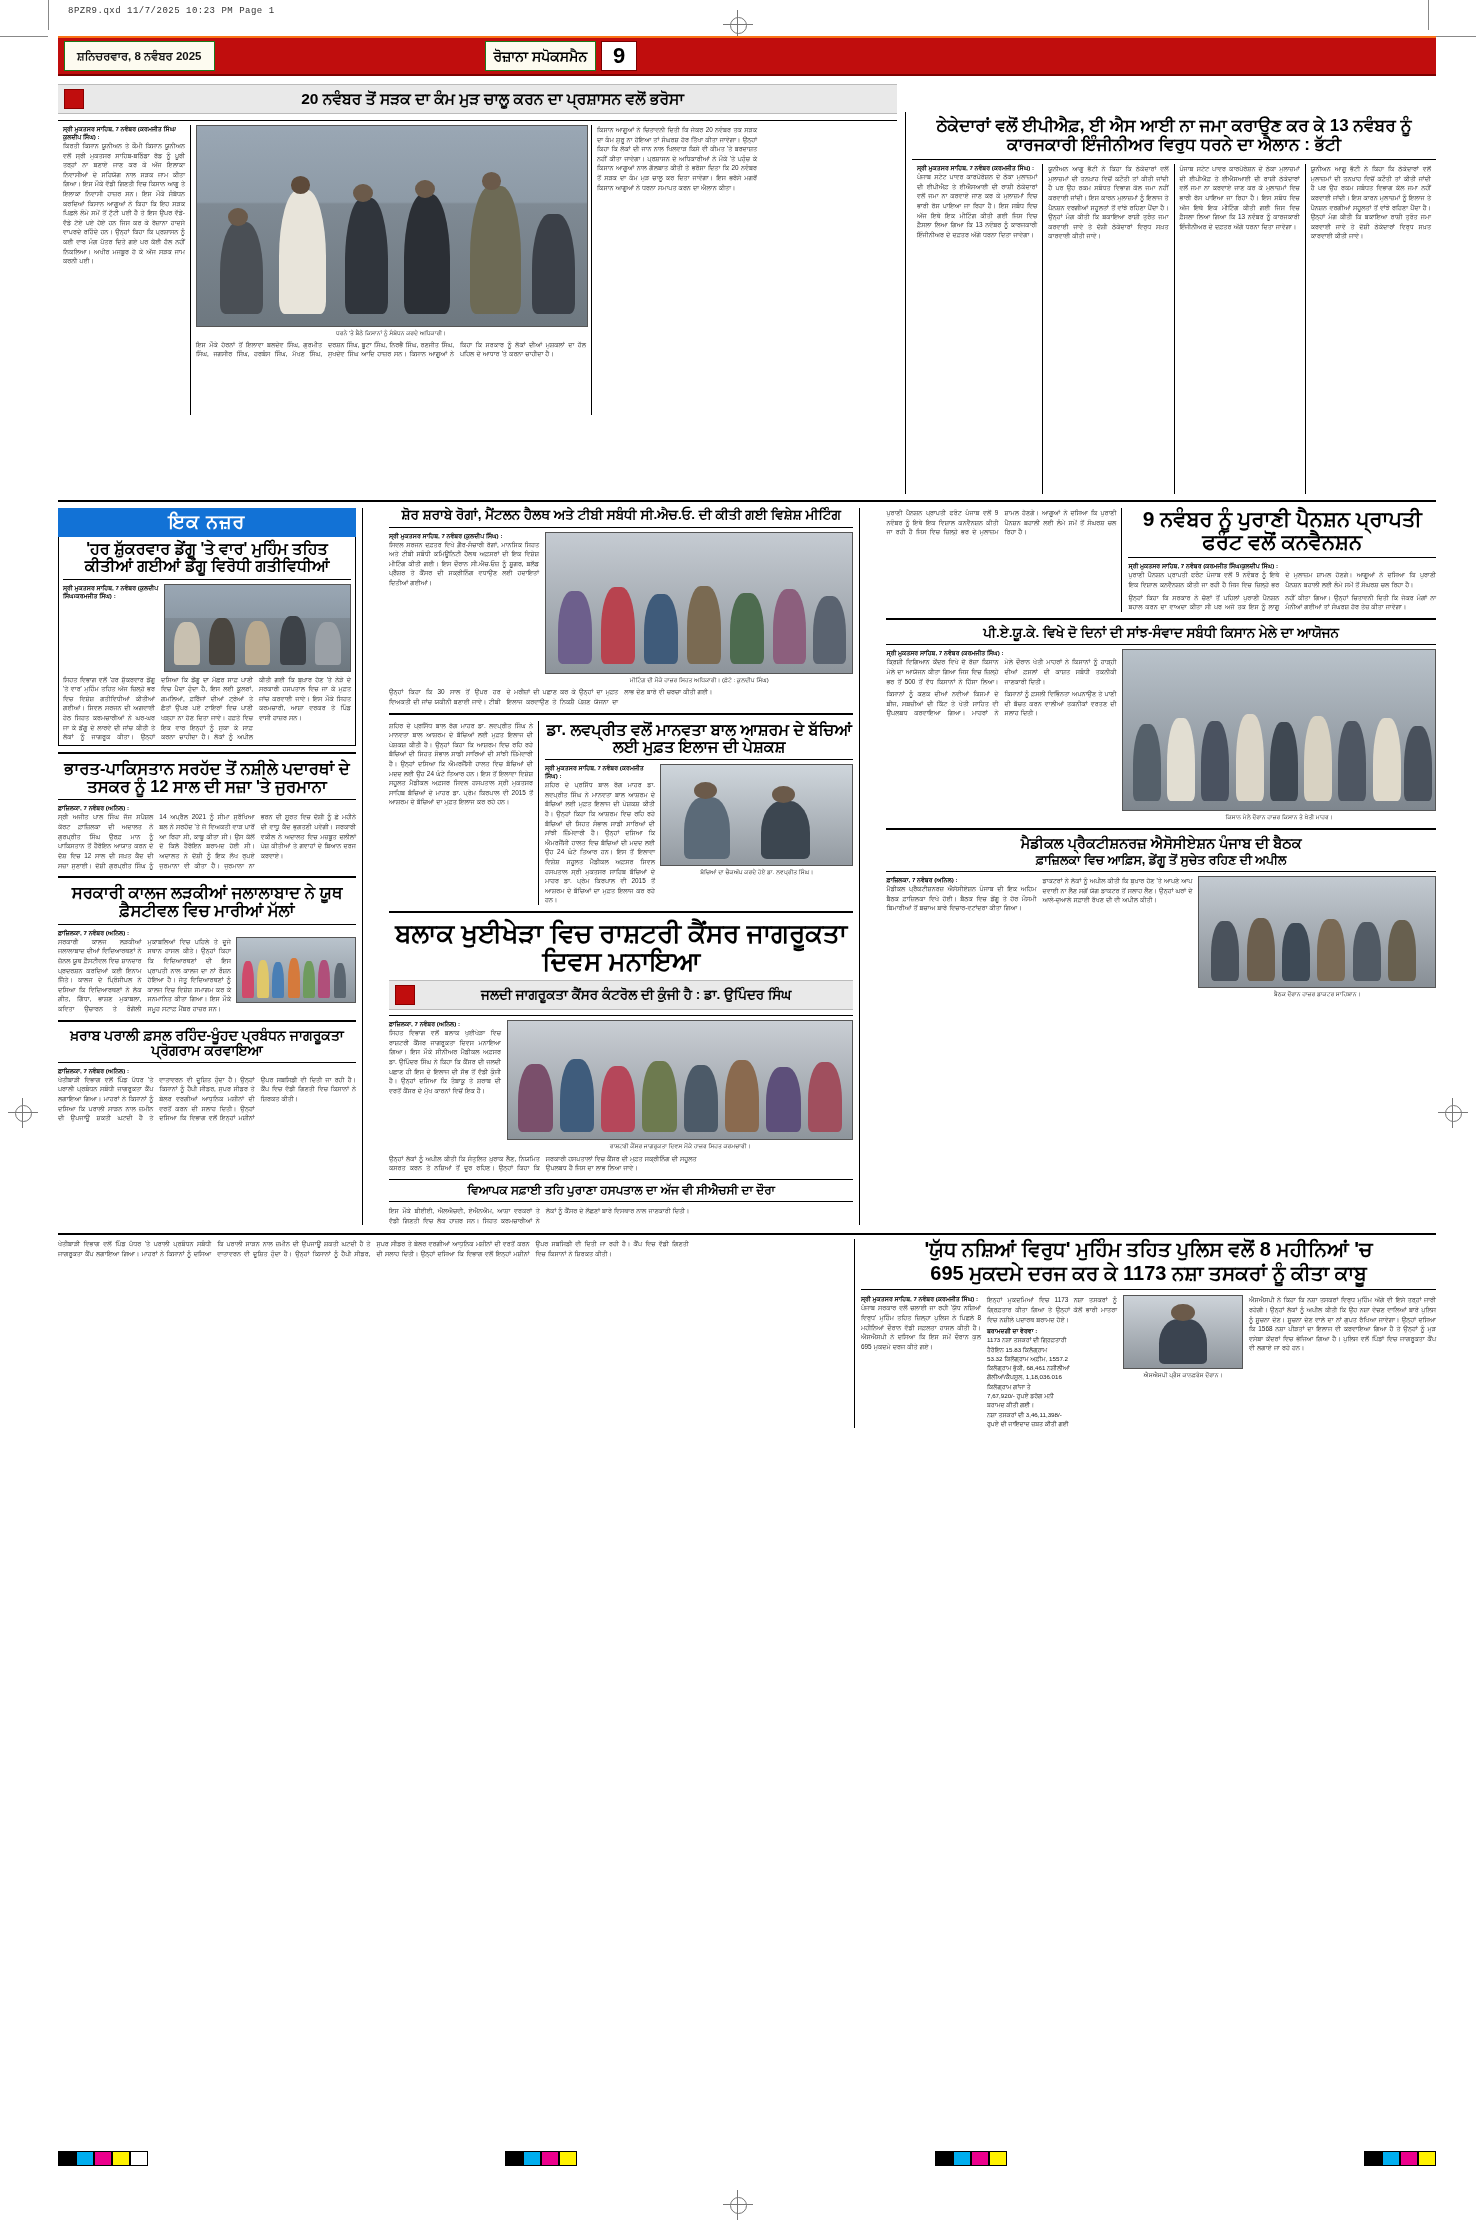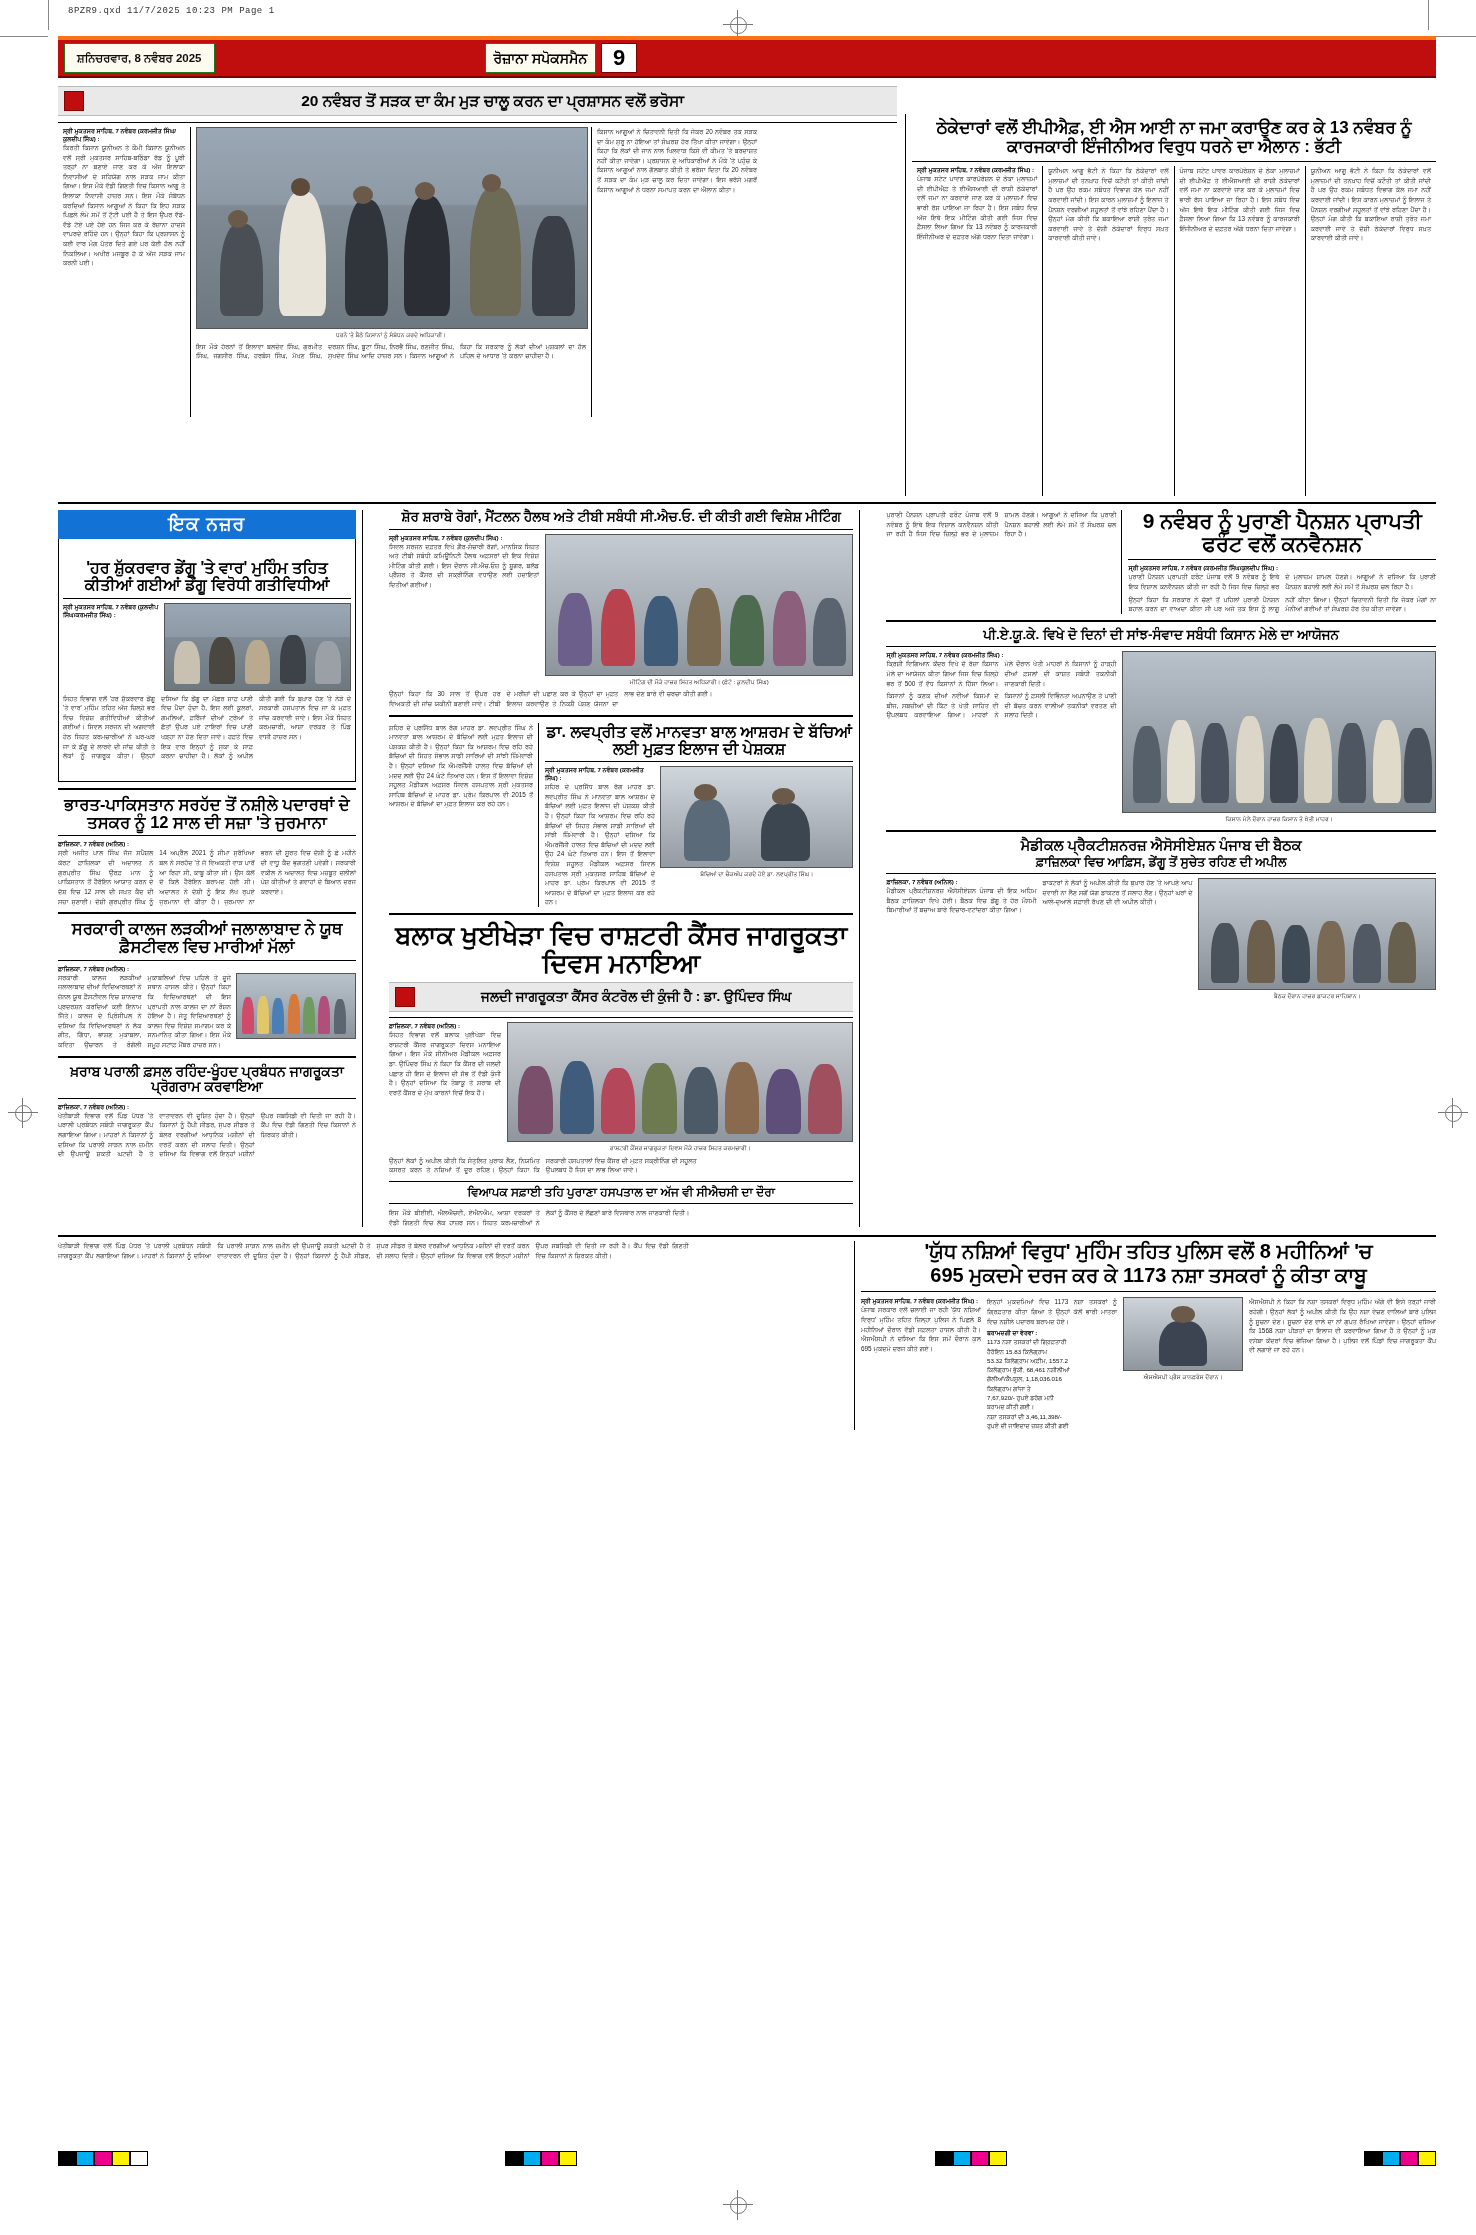--- a/index.html
+++ b/index.html
@@ -14,21 +14,21 @@
   .regmark:before{content:"";position:absolute;left:14px;top:0;width:1px;height:30px;background:#777;}
   .regmark:after{content:"";position:absolute;left:0;top:14px;width:30px;height:1px;background:#777;}
   .regcirc{position:absolute;left:7px;top:7px;width:15px;height:15px;border:1px solid #777;border-radius:50%;}
 
   .cropline{position:absolute;background:#888;}
 
   
   #sheet{position:absolute;left:58px;top:36px;width:1378px;height:2130px;background:#fff;}
 
   
-  .masthead{position:relative;height:36px;margin:0 0 4px 0;background:#c00d0d;border-top:4px solid #f97316;border-bottom:2px solid #7a0000;display:flex;align-items:stretch;}
+  .masthead{position:relative;height:36px;margin:0 0 4px 0;background:#c00d0d;border-top:2px solid #f97316;border-bottom:2px solid #7a0000;display:flex;align-items:stretch;}
   .mh-date{background:#fdfbf0;border:1px solid #1c7a1c;margin:3px 0 3px 6px;padding:0 12px;display:flex;align-items:center;font-size:11.5px;font-weight:bold;color:#111;white-space:nowrap;}
   .mh-gap{flex:0 0 150px;}
   .mh-center{flex:1 1 auto;background:#fff;margin:3px 0;position:relative;display:flex;align-items:center;justify-content:center;}
   .mh-center:before{content:"";position:absolute;left:-16px;top:0;border-top:15px solid transparent;border-bottom:15px solid transparent;border-left:16px solid #c00d0d;}
   .mh-center:after{content:"";position:absolute;right:-16px;top:0;border-top:15px solid transparent;border-bottom:15px solid transparent;border-right:16px solid #c00d0d;}
   .mh-title{font-size:22px;font-weight:bold;color:#000;letter-spacing:.5px;}
   .mh-gap2{flex:0 0 120px;}
   .mh-brand{background:#fdfbf0;border:1px solid #1c7a1c;margin:3px 2px 3px 0;padding:0 8px;display:flex;align-items:center;font-size:14px;font-weight:bold;color:#000;white-space:nowrap;}
   .mh-page{background:#fff;border:1px solid #7a0000;margin:3px 4px 3px 3px;width:34px;display:flex;align-items:center;justify-content:center;font-size:22px;font-weight:bold;color:#000;}
 
@@ -60,21 +60,21 @@
 
   .photo{background:#b9b9b9;border:1px solid #555;position:relative;overflow:hidden;}
   .photo .ph-grad{position:absolute;inset:0;background:
       linear-gradient(180deg,#9aa7b4 0%,#8d9aa6 38%,#7f8a94 39%,#6e7880 100%);}
   .photo .ph-figs{position:absolute;inset:0;}
   .ph-f{position:absolute;bottom:6%;background:#4a4f55;border-radius:40% 40% 12% 12%/55% 55% 10% 10%;}
   .ph-h{position:absolute;background:#6b5a4a;border-radius:50%;}
 
   .banner-blue{background:#1272d6;color:#fff;font-size:19px;font-weight:bold;text-align:center;padding:3px 0 4px;letter-spacing:1px;}
 
-  .boxed{border:1px solid #000;padding:20px 4px;}
+  .boxed{border:1px solid #000;padding:3px 4px;}
 
   .kicker{font-size:6.2px;font-weight:bold;color:#000;}
 
   .numtable{font-size:6.2px;line-height:1.5;color:#111;}
 
   
   .colorbars{position:absolute;left:0;bottom:0;width:100%;height:16px;display:flex;justify-content:space-between;align-items:center;}
   .cb-group{display:flex;}
   .cb{width:16px;height:13px;border:1px solid #000;}
   .cb.c{background:#00aeef;} .cb.m{background:#ec008c;} .cb.y{background:#fff200;} .cb.k{background:#000;}

